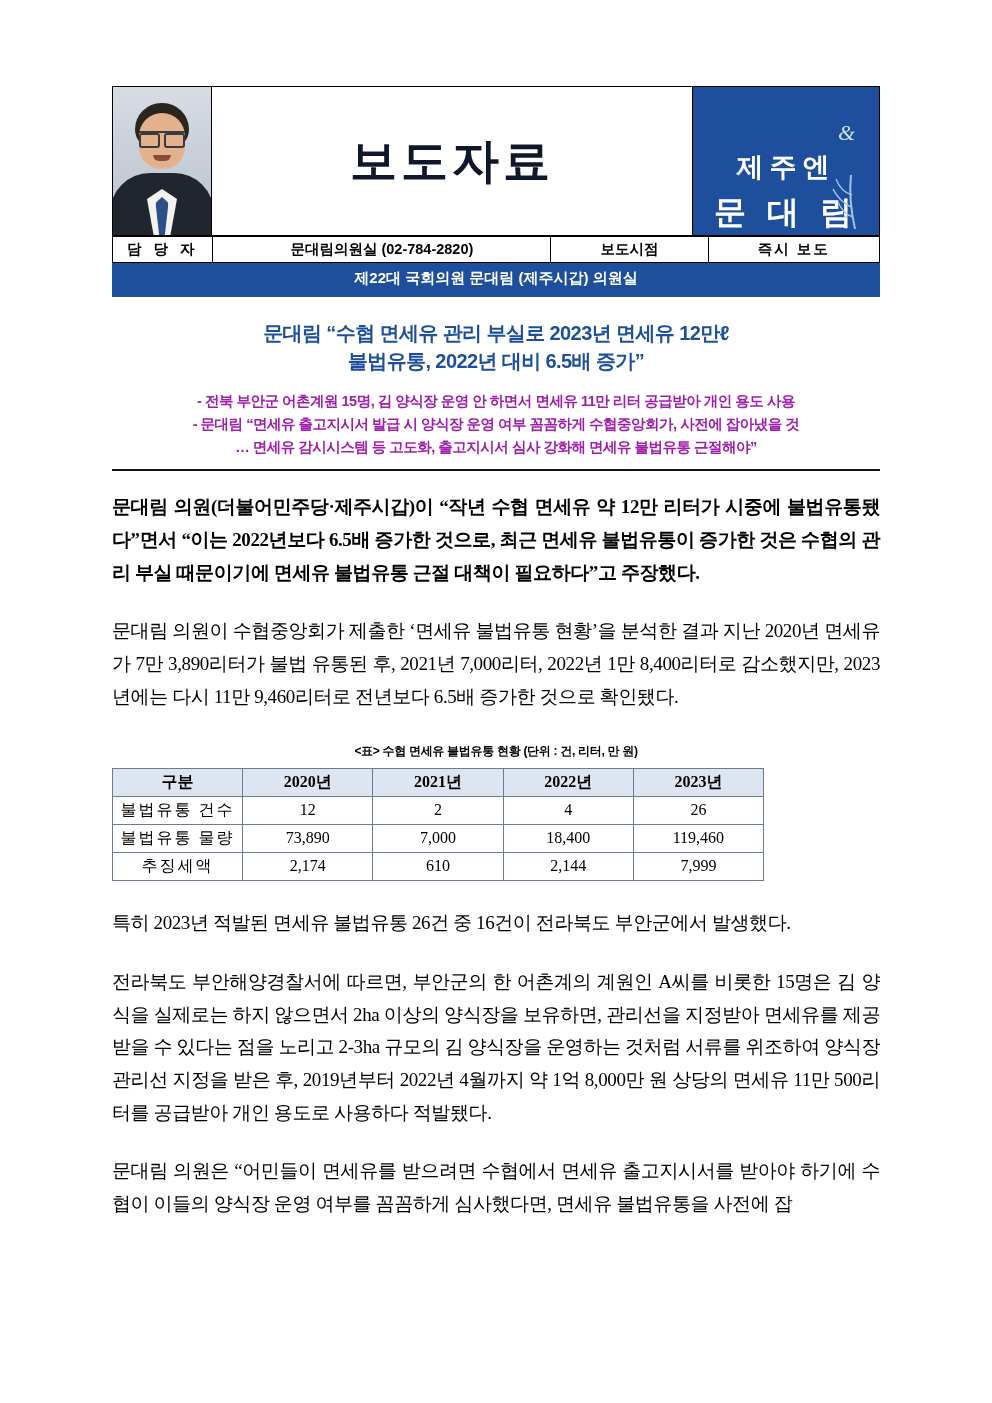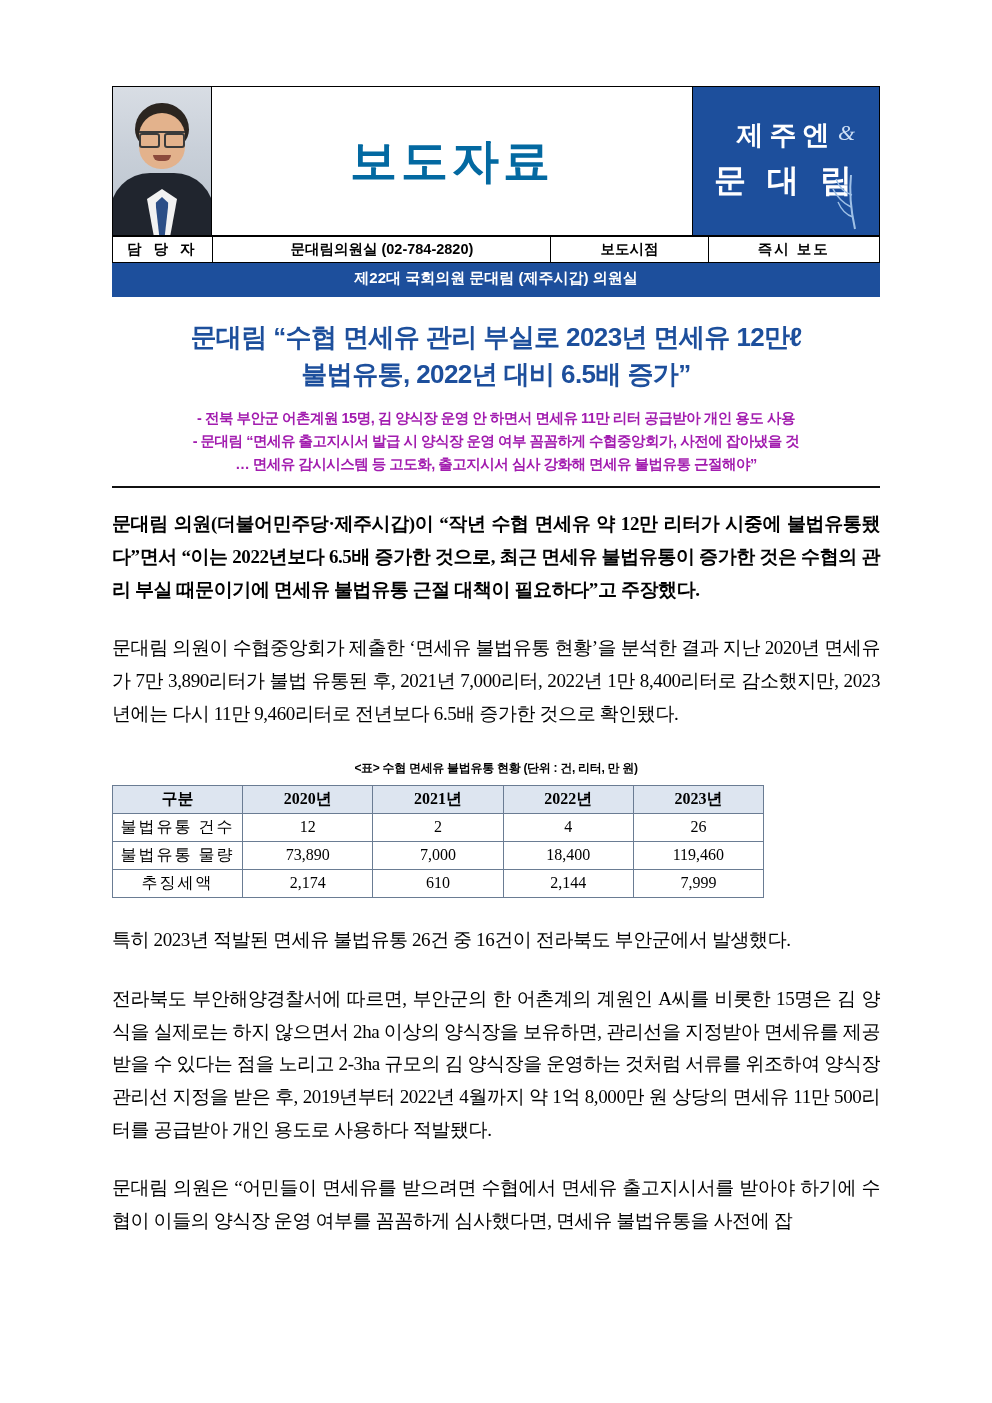--- a/index.html
+++ b/index.html
@@ -132,21 +132,21 @@
 
   .title-cell {
     height: 148px;
     text-align: center;
   }
   .doc-title {
     font-family: "Liberation Sans", sans-serif;
     font-weight: bold;
     font-size: 47px;
     letter-spacing: 4px;
-    color: #0369a1;
+    color: #0f172a;
   }
   .logo-cell {
     width: 186px;
     height: 148px;
     padding: 0;
   }
   .logo-box {
     width: 100%;
     height: 100%;
     background: #1d4f9c;
@@ -155,20 +155,21 @@
   }
   .logo-box .l1, .logo-box .l2 {
     position: absolute;
     left: 0;
     right: 0;
     text-align: center;
     color: #ffffff;
     font-family: "Liberation Sans", sans-serif;
     font-weight: bold;
     letter-spacing: 6px;
+    margin-top: 32px;
   }
   .logo-box .l1 { top: 30px; font-size: 27px; }
   .logo-box .l2 { top: 72px; font-size: 32px; }
   .logo-box .amp {
     position: absolute;
     right: 24px;
     top: 33px;
     color: #cfe0f5;
     font-size: 22px;
     font-style: italic;
@@ -214,21 +215,21 @@
     border: 1px solid #1d4f9c;
     border-top: none;
   }
 
   
   .headline {
     margin-top: 22px;
     text-align: center;
     font-family: "Liberation Sans", sans-serif;
     font-weight: bold;
-    font-size: 26px;
+    font-size: 20px;
     color: #1d4f9c;
     line-height: 1.42;
     letter-spacing: -0.6px;
   }
   .subheads {
     margin-top: 14px;
     font-family: "Liberation Sans", sans-serif;
     font-weight: bold;
     font-size: 14.5px;
     color: #a21caf;

